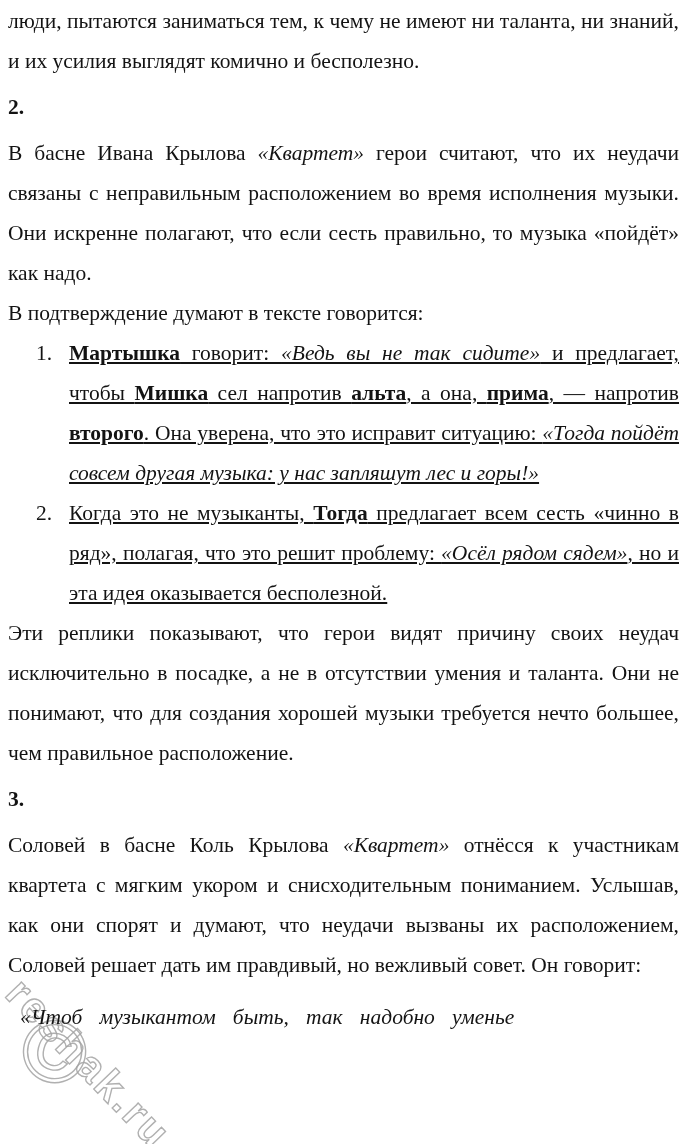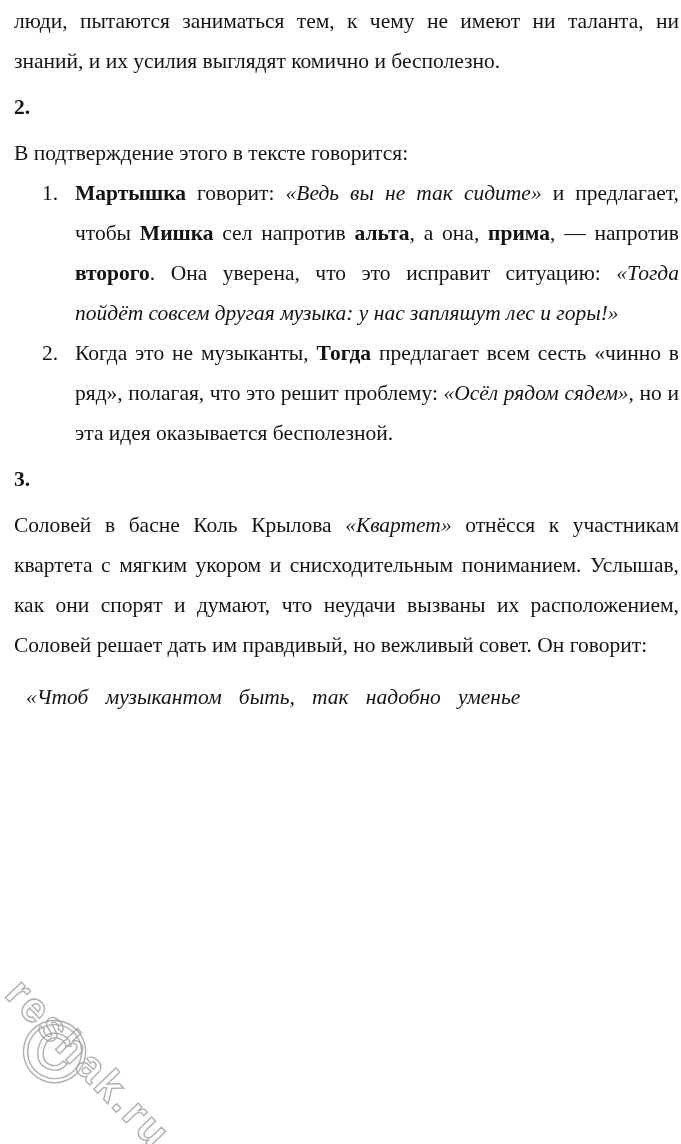--- a/index.html
+++ b/index.html
@@ -11,21 +11,21 @@
     color: #131313;
     font-family: "Liberation Serif", serif;
     font-size: 21.5px;
     line-height: 40px;
     position: relative;
     overflow: hidden;
   }
   .doc {
     position: relative;
     z-index: 1;
-    padding: 1px 2px 0 14px;
+    padding: 1px 2px 0 8px;
   }
   .para {
     margin: 0;
     text-align: justify;
     text-align-last: left;
   }
   .heading {
     margin: 6px 0 6px 0;
     font-weight: bold;
     text-align: left;
@@ -36,20 +36,21 @@
     margin-left: 28px;
   }
   .list-num {
     flex: 0 0 33px;
     text-align: left;
   }
   .list-body {
     flex: 1;
     text-align: justify;
     text-align-last: left;
+    text-decoration: underline;
   }
   .poem { margin: 0; }
   .poem-line {
     margin: 12px;
     font-style: italic;
     text-align: left;
   }
   .poem-line.wide { word-spacing: 0.55em; }
   b { font-weight: bold; }
   i { font-style: italic; }
@@ -85,34 +86,36 @@
 
 <div class="watermark wm-text">reshak.ru</div>
 <div class="watermark wm-copy">©</div>
 
 <div class="doc">
 
   <p class="para"><span>люди, пытаются заниматься тем, к чему не имеют ни таланта, ни знаний, и их усилия выглядят комично и бесполезно.</span></p>
 
   <p class="heading">2.</p>
 
+  <p class="para"><span>В басне Ивана Крылова </span><i>«Квартет»</i><span> герои считают, что их неудачи связаны с неправильным расположением во время исполнения музыки. Они искренне полагают, что если сесть правильно, то музыка «пойдёт» как надо.</span></p>
 
-  <p class="para"><span>В подтверждение этого в тексте говорится:</span></p>
+  <p class="para"><span>В подтверждение думают в тексте говорится:</span></p>
 
   <div class="olist">
     <div class="list-item">
       <span class="list-num">1.</span>
       <span class="list-body"><b>Мартышка</b><span> говорит: </span><i>«Ведь вы не так сидите»</i><span> и предлагает, чтобы </span><b>Мишка</b><span> сел напротив </span><b>альта</b><span>, а она, </span><b>прима</b><span>, — напротив </span><b>второго</b><span>. Она уверена, что это исправит ситуацию: </span><i>«Тогда пойдёт совсем другая музыка: у нас запляшут лес и горы!»</i></span>
     </div>
     <div class="list-item">
       <span class="list-num">2.</span>
       <span class="list-body"><span>Когда это не музыканты, </span><b>Тогда</b><span> предлагает всем сесть «чинно в ряд», полагая, что это решит проблему: </span><i>«Осёл рядом сядем»</i><span>, но и эта идея оказывается бесполезной.</span></span>
     </div>
   </div>
 
+  <p class="para"><span>Эти реплики показывают, что герои видят причину своих неудач исключительно в посадке, а не в отсутствии умения и таланта. Они не понимают, что для создания хорошей музыки требуется нечто большее, чем правильное расположение.</span></p>
 
   <p class="heading">3.</p>
 
   <p class="para"><span>Соловей в басне Коль Крылова </span><i>«Квартет»</i><span> отнёсся к участникам квартета с мягким укором и снисходительным пониманием. Услышав, как они спорят и думают, что неудачи вызваны их расположением, Соловей решает дать им правдивый, но вежливый совет. Он говорит:</span></p>
 
   <div class="poem">
     <p class="poem-line wide">«Чтоб музыкантом быть, так надобно уменье</p>
   </div>
 
 </div>

